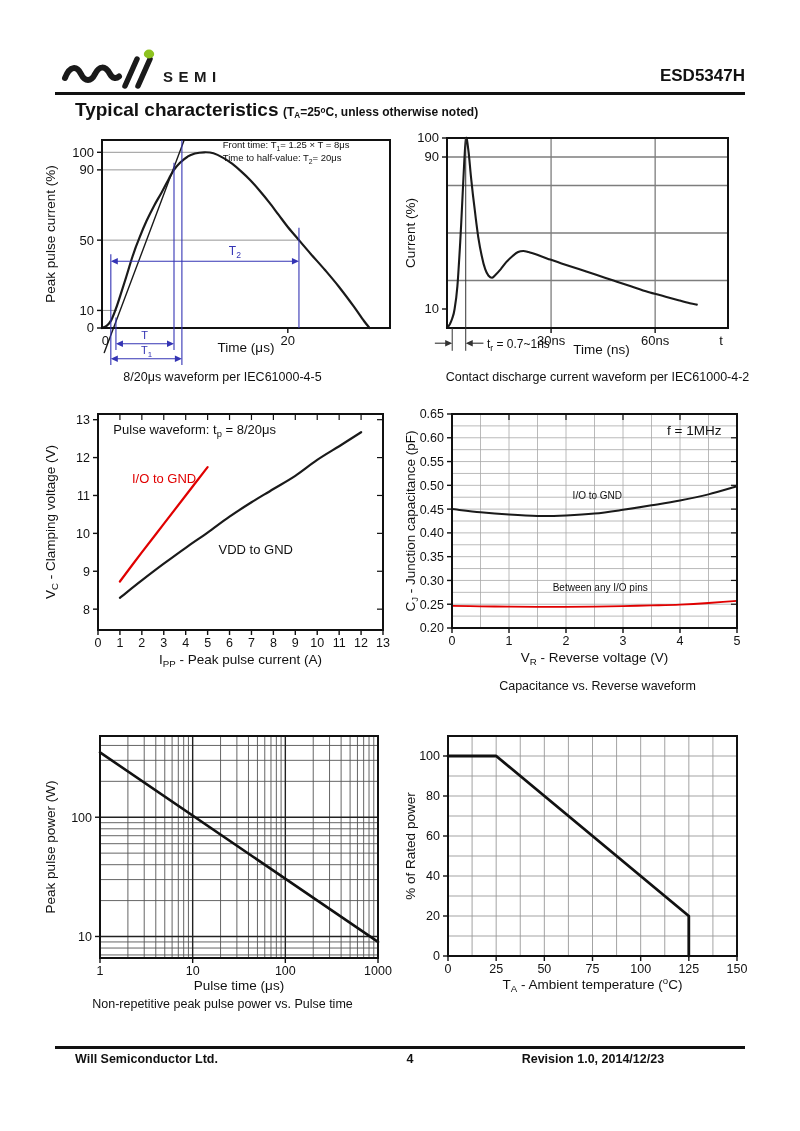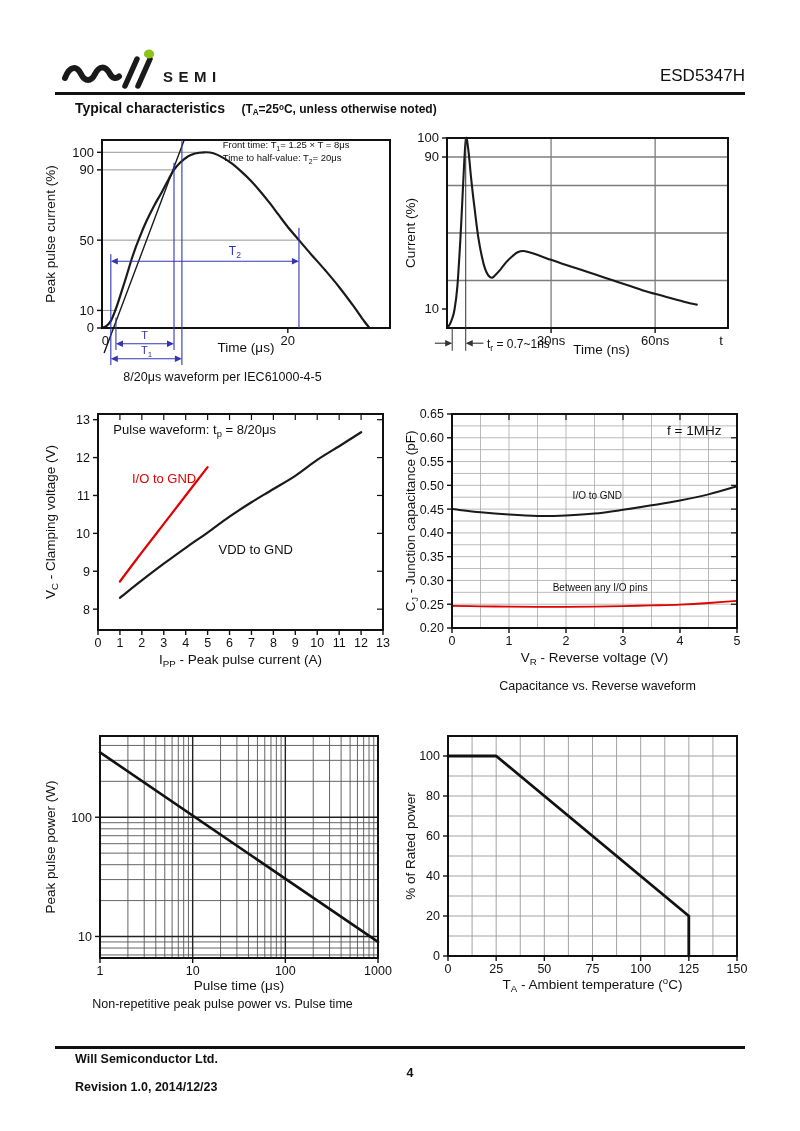--- a/index.html
+++ b/index.html
@@ -1,32 +1,32 @@
 <!DOCTYPE html>
 <html><head>
 <meta charset="utf-8">
 <style>
   html,body{margin:0;padding:0;background:#e8e8e8;}
   .page{position:relative;width:800px;height:1131px;background:#ffffff;margin:0 auto;
         font-family:"Liberation Sans","DejaVu Sans",sans-serif;color:#111;overflow:hidden;}
   .hrule{position:absolute;left:55px;right:55px;height:3px;background:#111;}
-  .part-number{position:absolute;right:55px;top:66px;font-size:17px;font-weight:normal;}
+  .part-number{position:absolute;right:55px;top:66px;font-size:17px;font-weight:bold;}
   .logo{position:absolute;left:57px;top:48px;}
   .title{position:absolute;left:75px;top:99px;white-space:nowrap;}
-  .title .main{font-size:14px;font-weight:bold;}
-  .title .note{font-size:12px;font-weight:bold;margin-left:12px;}
+  .title .main{font-size:19px;font-weight:bold;}
+  .title .note{font-size:12px;font-weight:bold;}
   sub{font-size:68%;vertical-align:-20%;}
   sup{font-size:68%;vertical-align:35%;}
   .cell{position:absolute;}
   .cell svg{display:block;}
   .caption{text-align:center;font-size:12.5px;font-weight:normal;margin-top:4px;}
   .caption.tight{margin-top:-2px;}
   svg text{white-space:pre;}
   .footer-row{position:absolute;left:75px;right:55px;top:1052px;display:flex;
-              font-size:12.5px;font-weight:bold;flex-direction:column;}
+              font-size:12.5px;font-weight:bold;}
   .footer-row .fleft{flex:1;text-align:left;}
   .footer-row .fcenter{flex:1;text-align:center;}
   .footer-row .fright{flex:1;text-align:left;}
 </style>
 </head>
 <body>
 
 <div class="page">
 
   <div class="logo">
@@ -117,20 +117,21 @@
         <text x="201.5" y="226" text-anchor="middle" fill="#111"><tspan dy="0.00" font-size="13.5">Time (ns)</tspan></text>
         <text x="15" y="105" text-anchor="middle" fill="#111" transform="rotate(-90 15 105)"><tspan dy="0.00" font-size="13.5">Current (%)</tspan></text>
         <line x1="65.73333333333333" y1="10" x2="65.73333333333333" y2="222.8" stroke="#333" stroke-width="1"></line>
         <line x1="52.2037037037037" y1="200" x2="52.2037037037037" y2="222.8" stroke="#333" stroke-width="1"></line>
         <line x1="34.858024691358025" y1="215.2" x2="50.2037037037037" y2="215.2" stroke="#333" stroke-width="1.1"></line>
         <path d="M52.2037037037037 215.2l-7 -3.2v6.4z" fill="#333"></path>
         <line x1="83.42592592592592" y1="215.2" x2="67.73333333333333" y2="215.2" stroke="#333" stroke-width="1.1"></line>
         <path d="M65.73333333333333 215.2l7 -3.2v6.4z" fill="#333"></path>
         <text x="86.89506172839506" y="219.95" text-anchor="start" fill="#111"><tspan dy="0.00" font-size="12.0">t</tspan><tspan dy="3.00" font-size="8.6">r</tspan><tspan dy="-3.00" font-size="12.0"> = 0.7~1ns</tspan></text>
       </svg>
+    <div class="caption">Contact discharge current waveform per IEC61000-4-2</div>
   </div>
 
   <div class="cell" style="left:40px;top:400px;width:365px;">
     <svg width="365" height="275">
         <path d="M79.9 181.5C83.6 176.6 94.5 161.9 101.8 152.3C109.2 142.7 116.5 133.4 123.8 123.9C131.1 114.4 138.4 104.9 145.7 95.5C153.0 86.0 164.0 71.8 167.6 67.1" fill="none" stroke="#e00000" stroke-width="2.2" stroke-linecap="round" stroke-linejoin="round"></path>
         <path d="M79.9 197.8C83.6 194.9 94.5 186.0 101.8 180.4C109.2 174.7 116.5 169.1 123.8 163.7C131.1 158.3 138.4 152.9 145.7 147.8C153.0 142.6 160.3 137.8 167.6 132.6C174.9 127.4 182.2 121.7 189.5 116.7C196.8 111.6 204.2 106.9 211.5 102.3C218.8 97.7 226.1 93.5 233.4 89.0C240.7 84.6 248.0 80.6 255.3 75.8C262.6 70.9 269.9 64.8 277.2 59.9C284.5 54.9 291.8 50.8 299.2 46.2C306.5 41.6 317.4 34.5 321.1 32.2" fill="none" stroke="#1a1a1a" stroke-width="2.2" stroke-linecap="round" stroke-linejoin="round"></path>
         <rect x="58" y="14" width="285" height="216" fill="none" stroke="#111" stroke-width="2"></rect>
         <line x1="58" y1="230" x2="58" y2="235" stroke="#111" stroke-width="1.4"></line>
         <line x1="58" y1="14" x2="58" y2="20" stroke="#111" stroke-width="1.2"></line>
         <text x="58" y="247" text-anchor="middle" fill="#111"><tspan dy="0.00" font-size="12.5">0</tspan></text>

